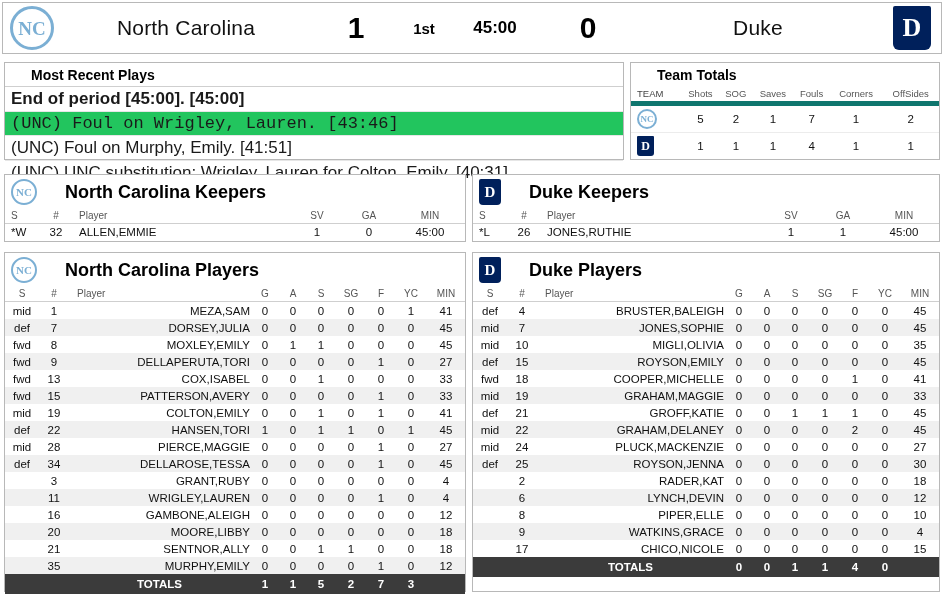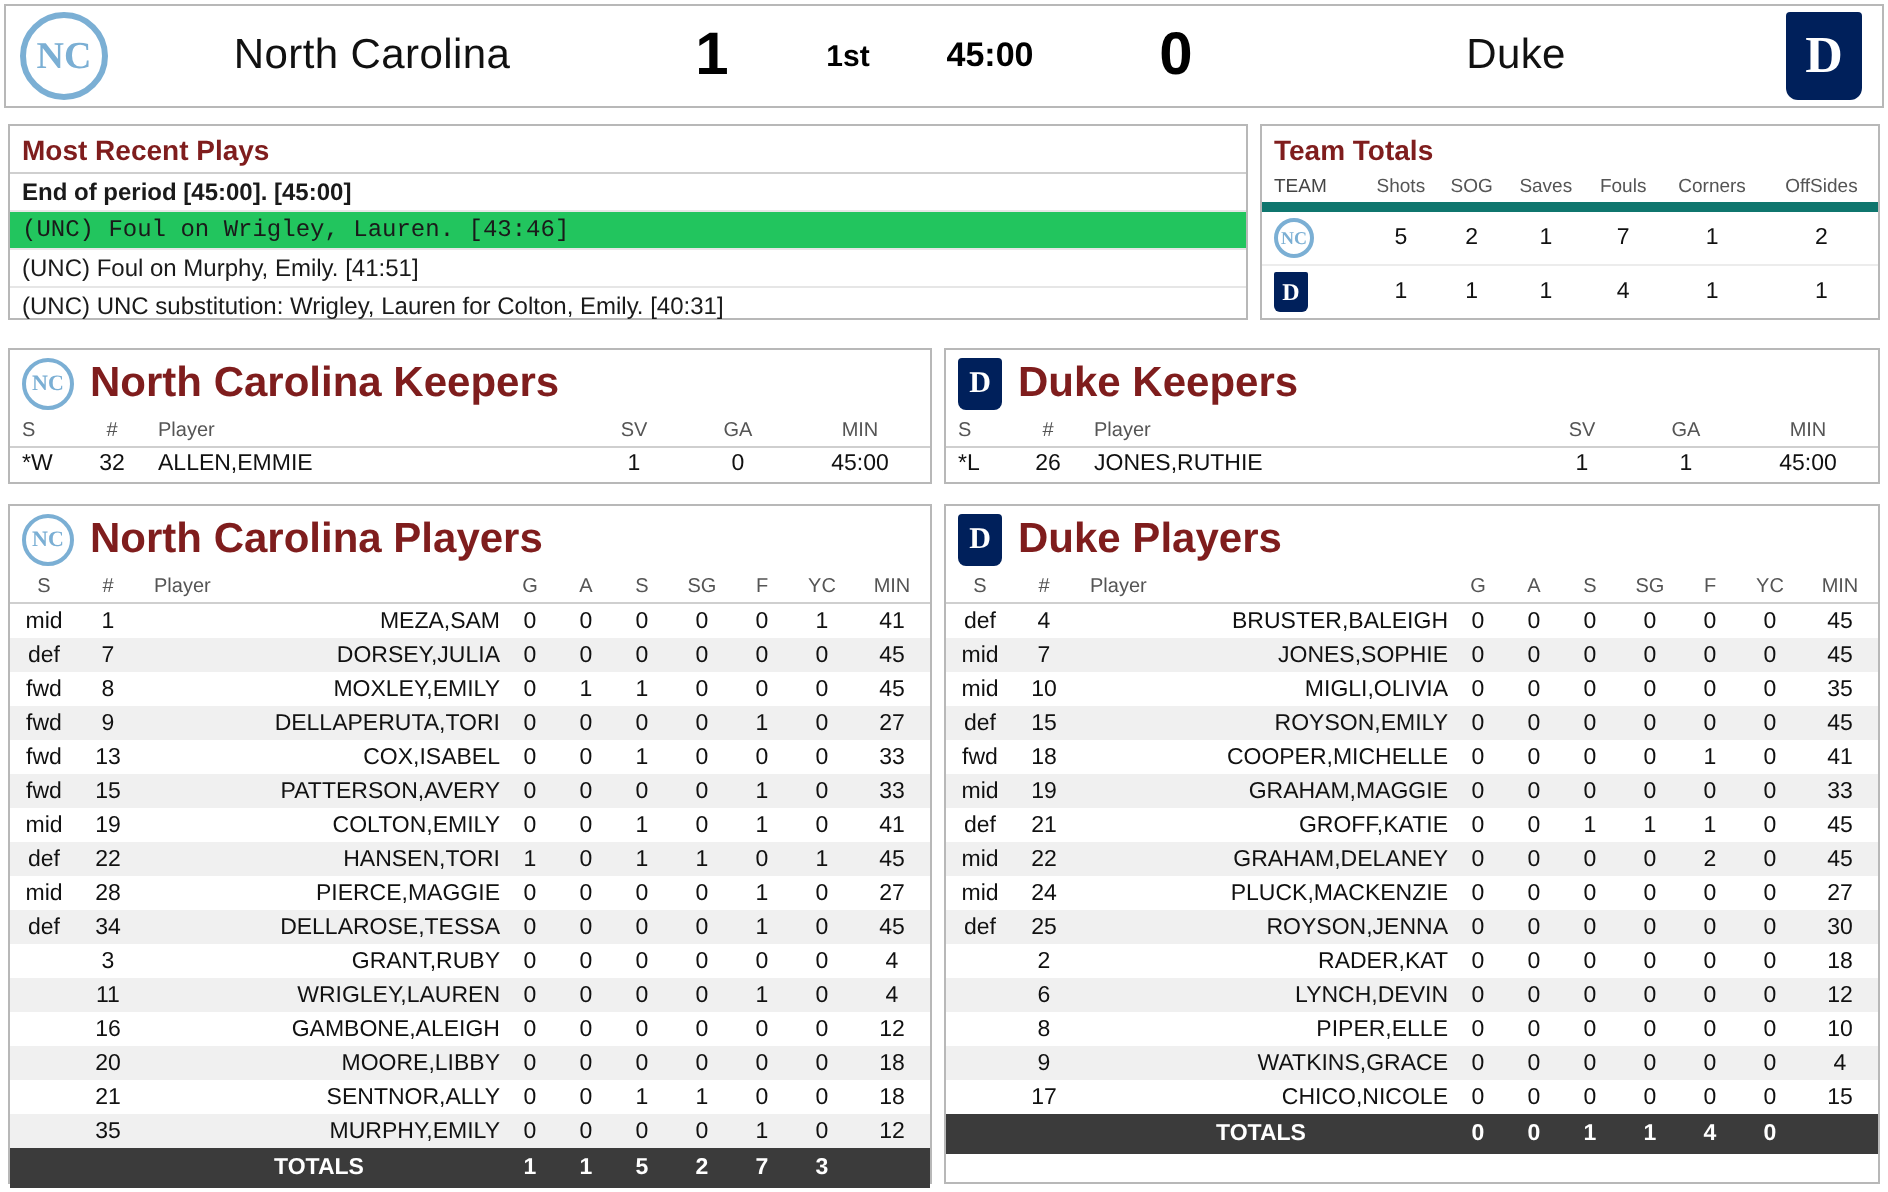--- a/index.html
+++ b/index.html
@@ -61,29 +61,30 @@
   }
   .sm-duke {
     width: 22px; height: 26px; background: #00205B; color: #fff;
     font: bold 15px "Liberation Serif", serif;
     display: flex; align-items: center; justify-content: center; border-radius: 2px 2px 4px 4px;
   }
 
   
   .panel { border: 1px solid #b8b8b8; background: #fff; }
   .panel-title {
-    font-size: 14px; font-weight: bold; color: #7f1d1d;
+    font-size: 14px; font-weight: bold; color: #000000;
     padding: 4px 6px 3px 6px;
+    margin-left: 20px;
   }
   .panel-head-row { display: flex; align-items: center; gap: 8px; padding: 4px 6px 3px 6px; }
-  .panel-head-row .panel-title { padding: 0; font-size: 21px; }
+  .panel-head-row .panel-title { padding: 0; font-size: 18px; }
 
   
   .recent { position: absolute; left: 4px; top: 60px; width: 620px; height: 98px; }
-  .plays { font-size: 12px; color: #1a1a1a; }
+  .plays { font-size: 17px; color: #1a1a1a; }
   .play-row { padding: 2px 6px; border-top: 1px solid #e6e6e6; }
   .play-row.first { font-weight: bold; border-top: 1px solid #cfcfcf; }
   .play-row.alt { background: #22c55e; font-family: Liberation Mono, monospace; }
 
   
   .totals { position: absolute; left: 630px; top: 60px; width: 310px; height: 98px; }
   .totals table { width: 100%; border-collapse: collapse; font-size: 10.5px; }
   .totals th {
     font-weight: normal; color: #555; font-size: 9.5px;
     padding: 2px 0 2px 0; text-align: center; border-bottom: 5px solid #0f766e;

